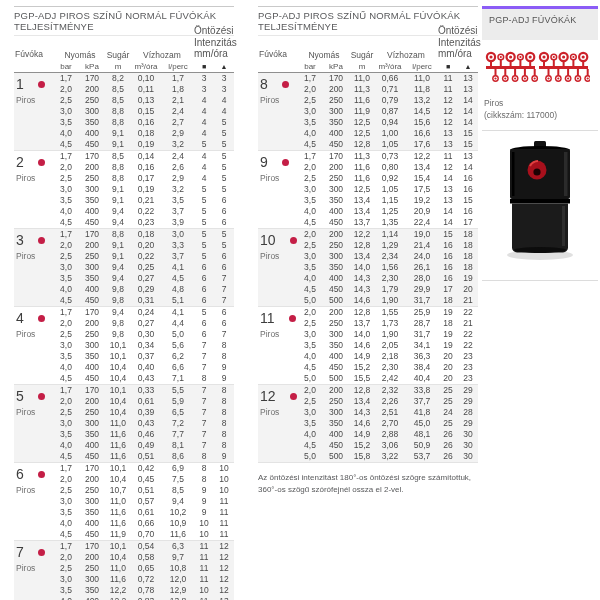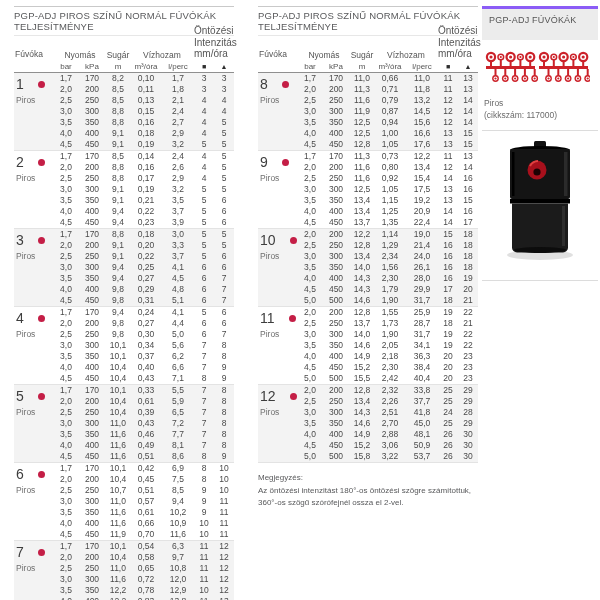--- a/index.html
+++ b/index.html
@@ -1032,21 +1032,20 @@
           <span>5,0</span>
           <span>500</span>
           <span>15,8</span>
           <span>3,22</span>
           <span>53,7</span>
           <span>26</span>
           <span>30</span>
         </div>
       </div>
       <div class="note">
-        <div class="note-label">Megjegyzés:</div>
         <div>Az öntözési intenzitást 180°-os öntözési szögre számítottuk, 360°-os szögű szórófejnél ossza el 2-vel.</div>
       </div>
     </section>
 
   <aside class="side-panel">
     <div class="panel-title">PGP-ADJ FÚVÓKÁK</div>
 
     <div class="nozzle-image">
       <svg width="106" height="42" viewBox="0 0 106 42">
         <g id="rackshapes">

